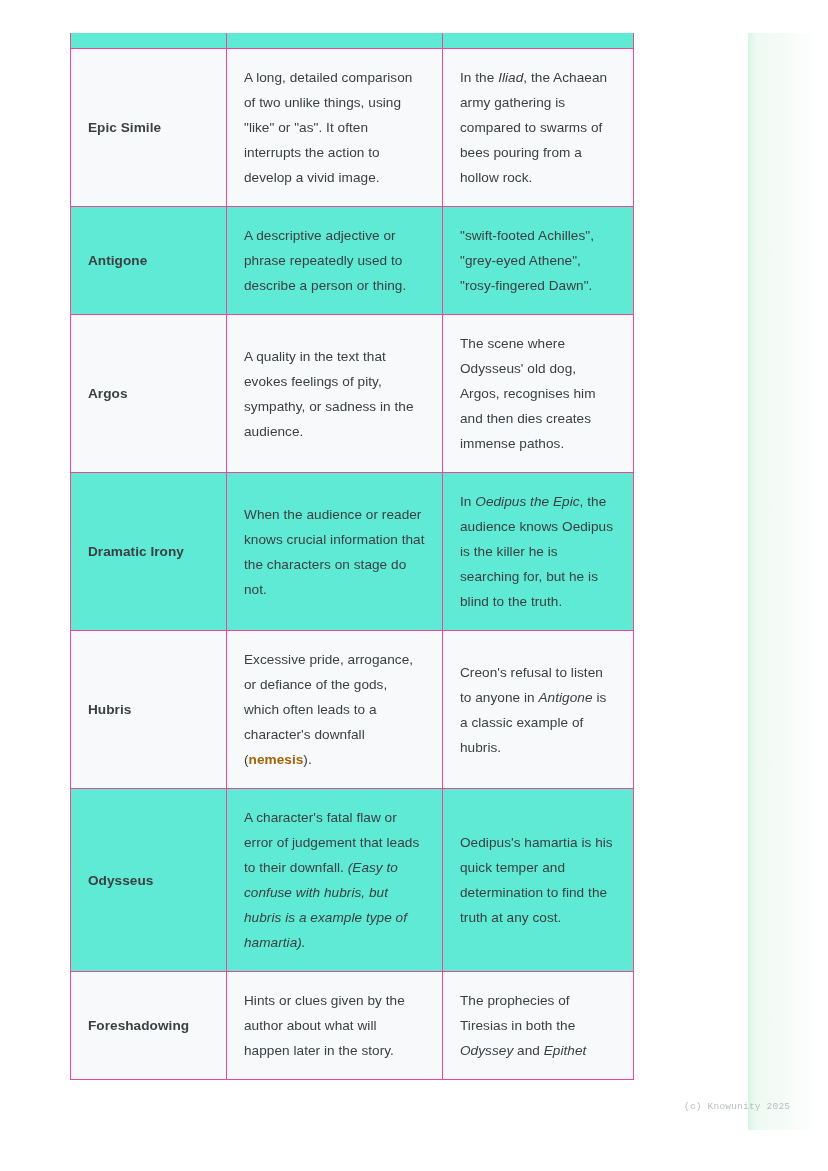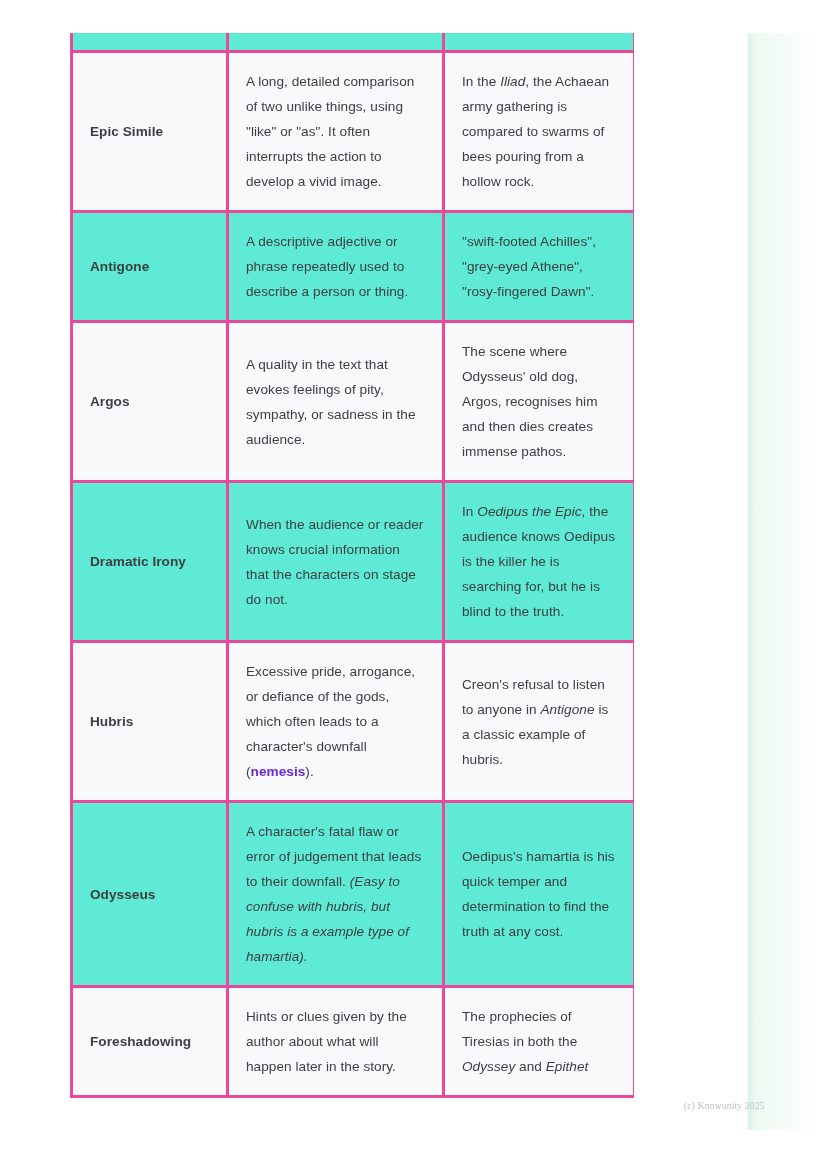--- a/index.html
+++ b/index.html
@@ -49,21 +49,21 @@
     background: #ffffff;
     
     margin-top: -68px;
   }
 
   table.glossary col.c-term  { width: 156px; }
   table.glossary col.c-def   { width: 216px; }
   table.glossary col.c-ex    { width: 191px; }
 
   table.glossary td {
-    border: 3px solid #ec4899;
+    border: 1px solid #ec4899;
     vertical-align: middle;
     padding: 16px 17px 16px 17px;
     color: #3c4043;
     font-size: 13.6px;
     line-height: 25px;
     letter-spacing: 0.05px;
     margin-top: 36px;
   }
 
   table.glossary tr.shade td { background: #f8f9fa; }
@@ -72,31 +72,31 @@
   td.term {
     font-weight: bold;
     color: #16181d;
     font-size: 13.6px;
     padding-left: 18px;
   }
 
   td.def, td.ex { color: #41454a; }
 
   em { }
-  strong { font-weight: bold; color: #6d28d9; }
+  strong { font-weight: bold; color: #a16207; }
 
   .watermark {
     position: absolute;
     left: 684px;
     top: 1101px;
     font-size: 9.5px;
     color: #b9bdc2;
     letter-spacing: 0.2px;
     white-space: nowrap;
-    font-family: Liberation Serif, serif;
+    font-family: Liberation Mono, monospace;
   }
 </style>
 </head>
 <body>
 
 <div class="side-panel"></div>
 
 <div class="table-viewport">
   <table class="glossary">
     <colgroup>

